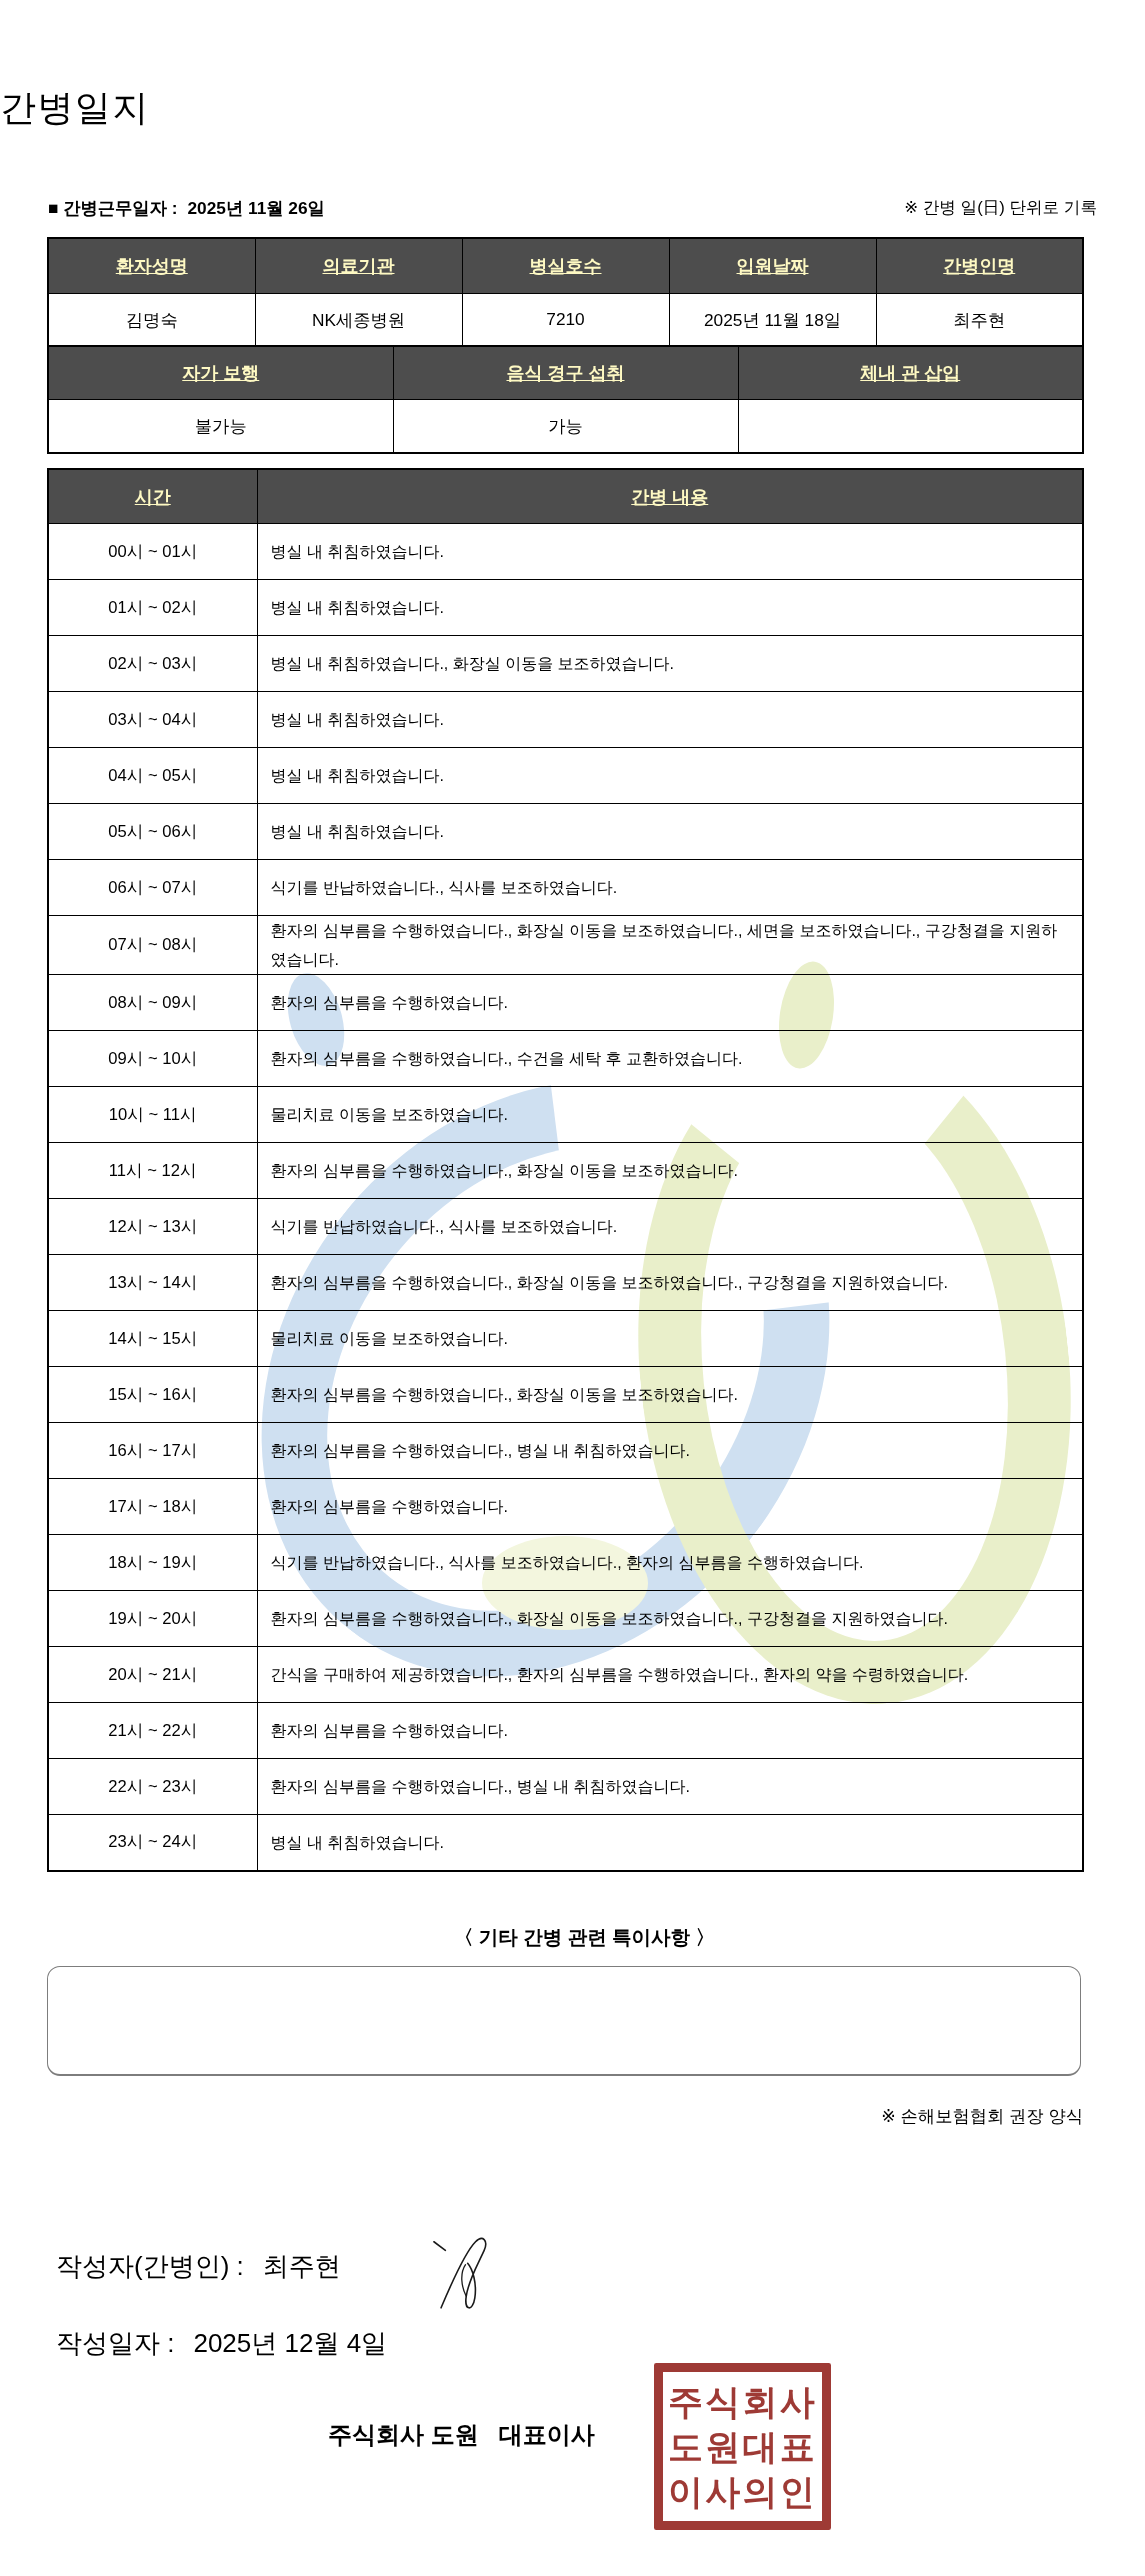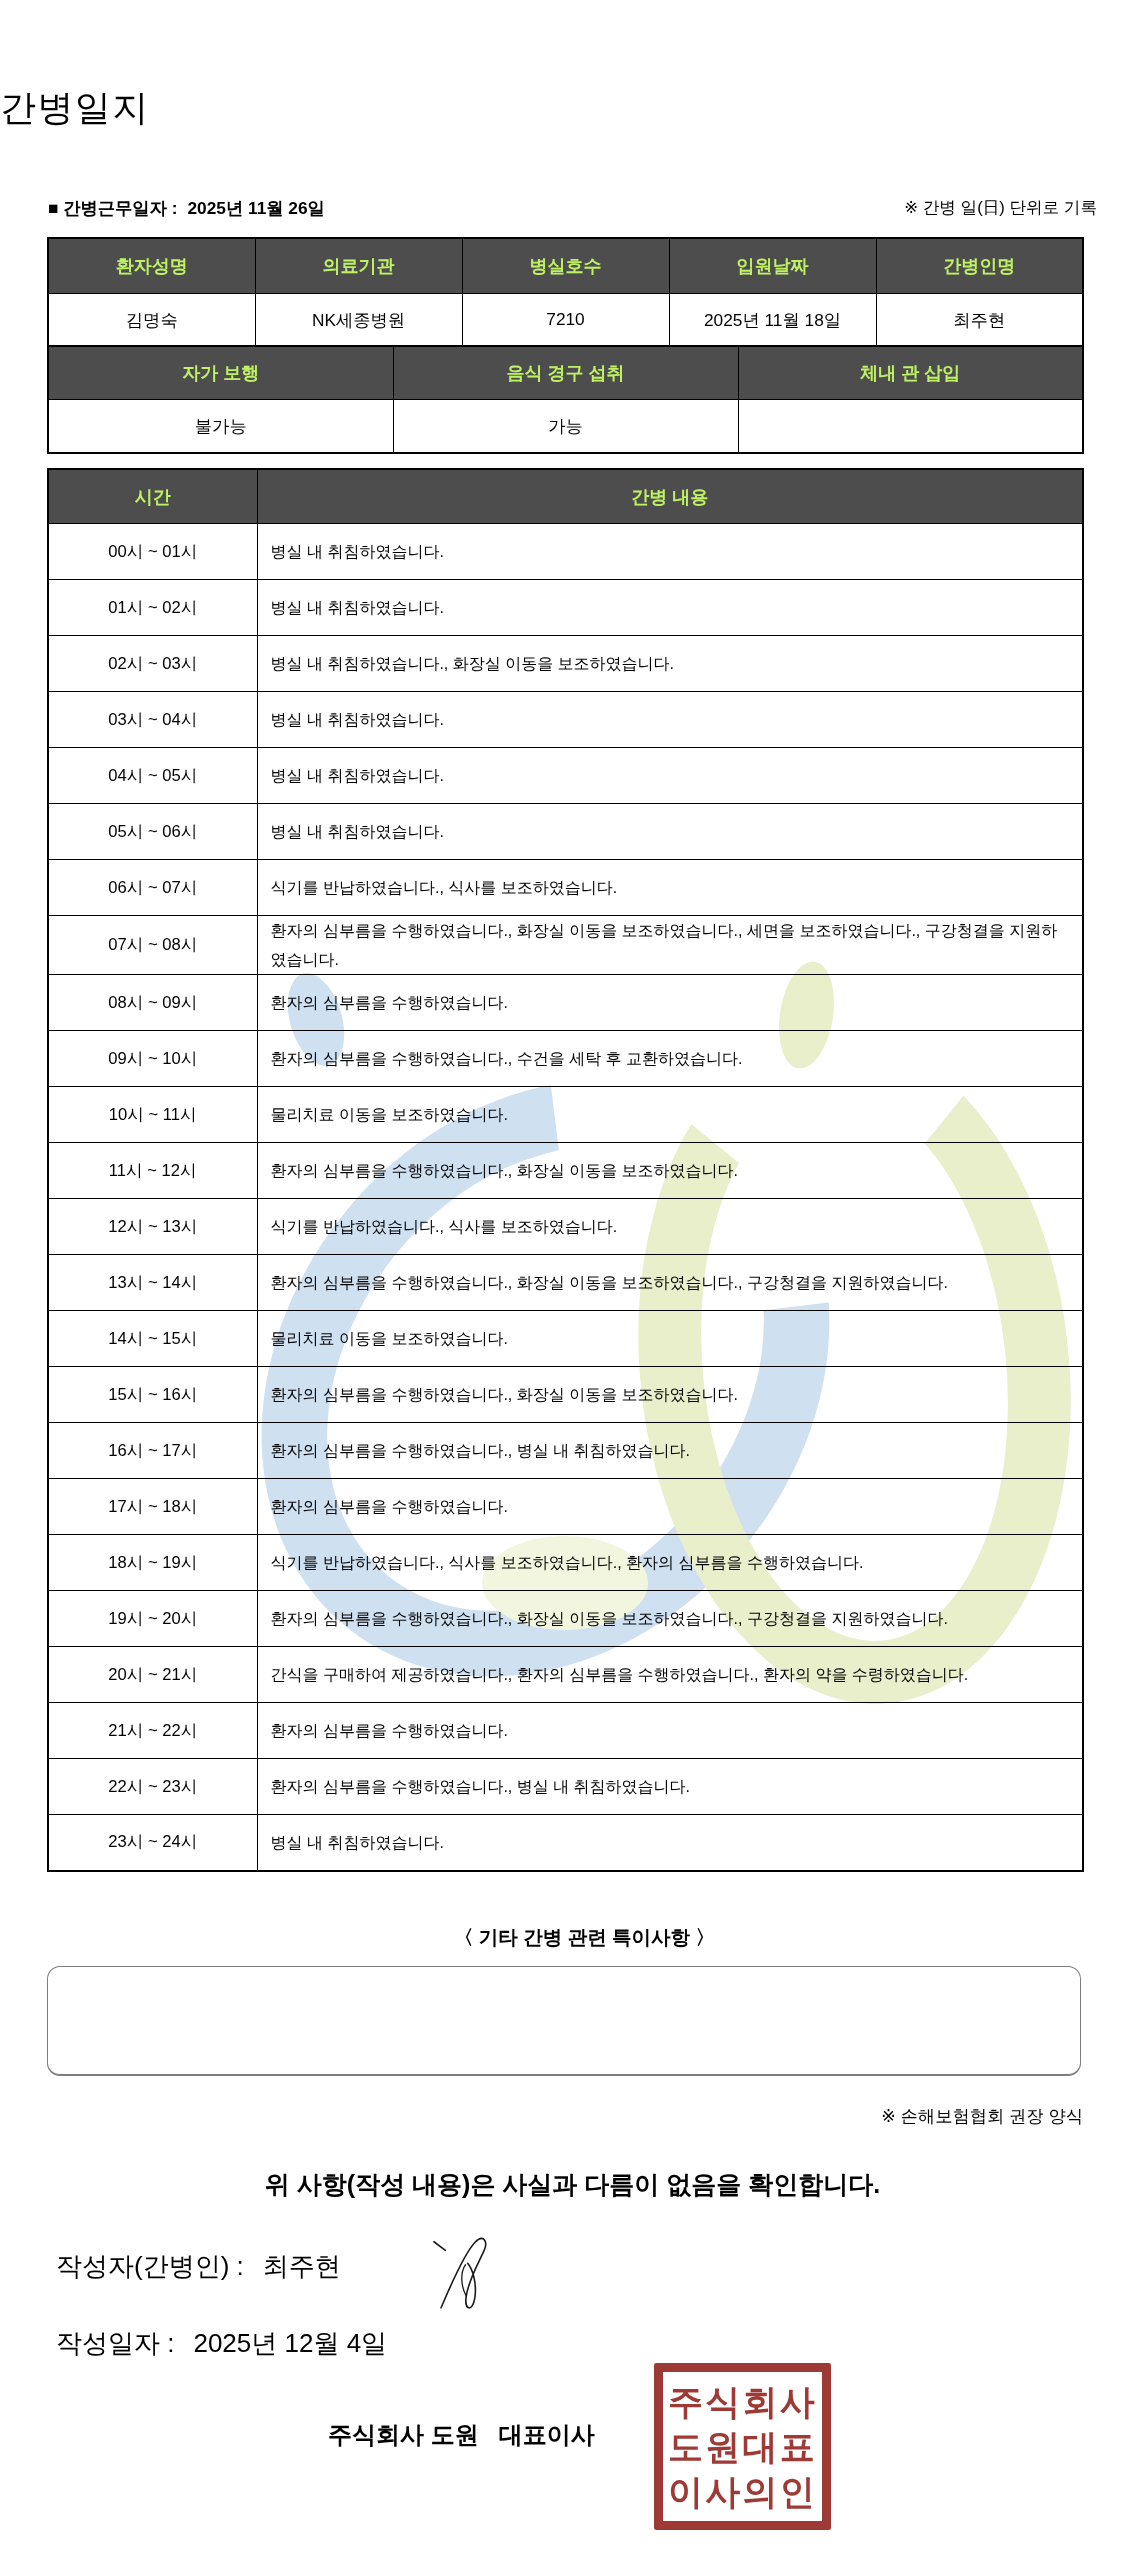--- a/index.html
+++ b/index.html
@@ -56,22 +56,22 @@
     font-size:17.3px;
     gap:14px;
   }
   .meta-left{font-weight:700;}
   .meta-left .val{font-weight:700;margin-left:10px;}
   .meta-right{font-size:16.6px;}
   table{border-collapse:collapse;table-layout:fixed;}
   .tbl{position:absolute;left:47px;width:1037px;background:transparent;}
   .tbl th{
     background:var(--header-bg,#4d4d4d);
-    color:#bef264;font-weight:700;font-size:18px;
-    border:1.4px solid #000;text-align:center;
+    color:#fef9c3;font-weight:700;font-size:18px;
+    border:1.4px solid #000;text-align:center;text-decoration:underline;
   }
   .tbl td{
     border:1.4px solid #000;font-size:17.3px;text-align:center;
     background:transparent;box-sizing:border-box;
   }
   .tbl{border:2.2px solid #000;}
   .tbl-info{top:237px;}
   .tbl-info th{height:52px;}
   .tbl-info td{height:53px;}
   .tbl-status{top:345px;}
@@ -293,21 +293,20 @@
             <td class="content-cell">병실 내 취침하였습니다.</td>
           </tr>
         </tbody>
     </table>
 
     <div class="notes-heading">〈 기타 간병 관련 특이사항 〉</div>
     <div class="notes-box"></div>
 
     <div class="form-note">※ 손해보험협회 권장 양식</div>
 
-    <div class="confirmation">위 사항(작성 내용)은 사실과 다름이 없음을 확인합니다.</div>
 
     <div class="writer-line">
       <span>작성자(간병인) :</span><span class="name">최주현</span>
     </div>
 
     <svg class="signature" viewBox="0 0 96 110" fill="none" xmlns="http://www.w3.org/2000/svg">
       <path d="M4 8 L20 20" stroke="#1a1a1a" stroke-width="2.2" stroke-linecap="round"></path>
       <path d="M14 100 C30 62 48 22 62 8 C72 -2 80 6 74 20 C64 42 52 62 49 84 C46 104 58 106 61 86 C64 66 58 46 51 38" stroke="#1a1a1a" stroke-width="2.2" stroke-linecap="round"></path>
       <path d="M49 84 C42 70 40 52 48 40" stroke="#1a1a1a" stroke-width="1.8" stroke-linecap="round"></path>
     </svg>

